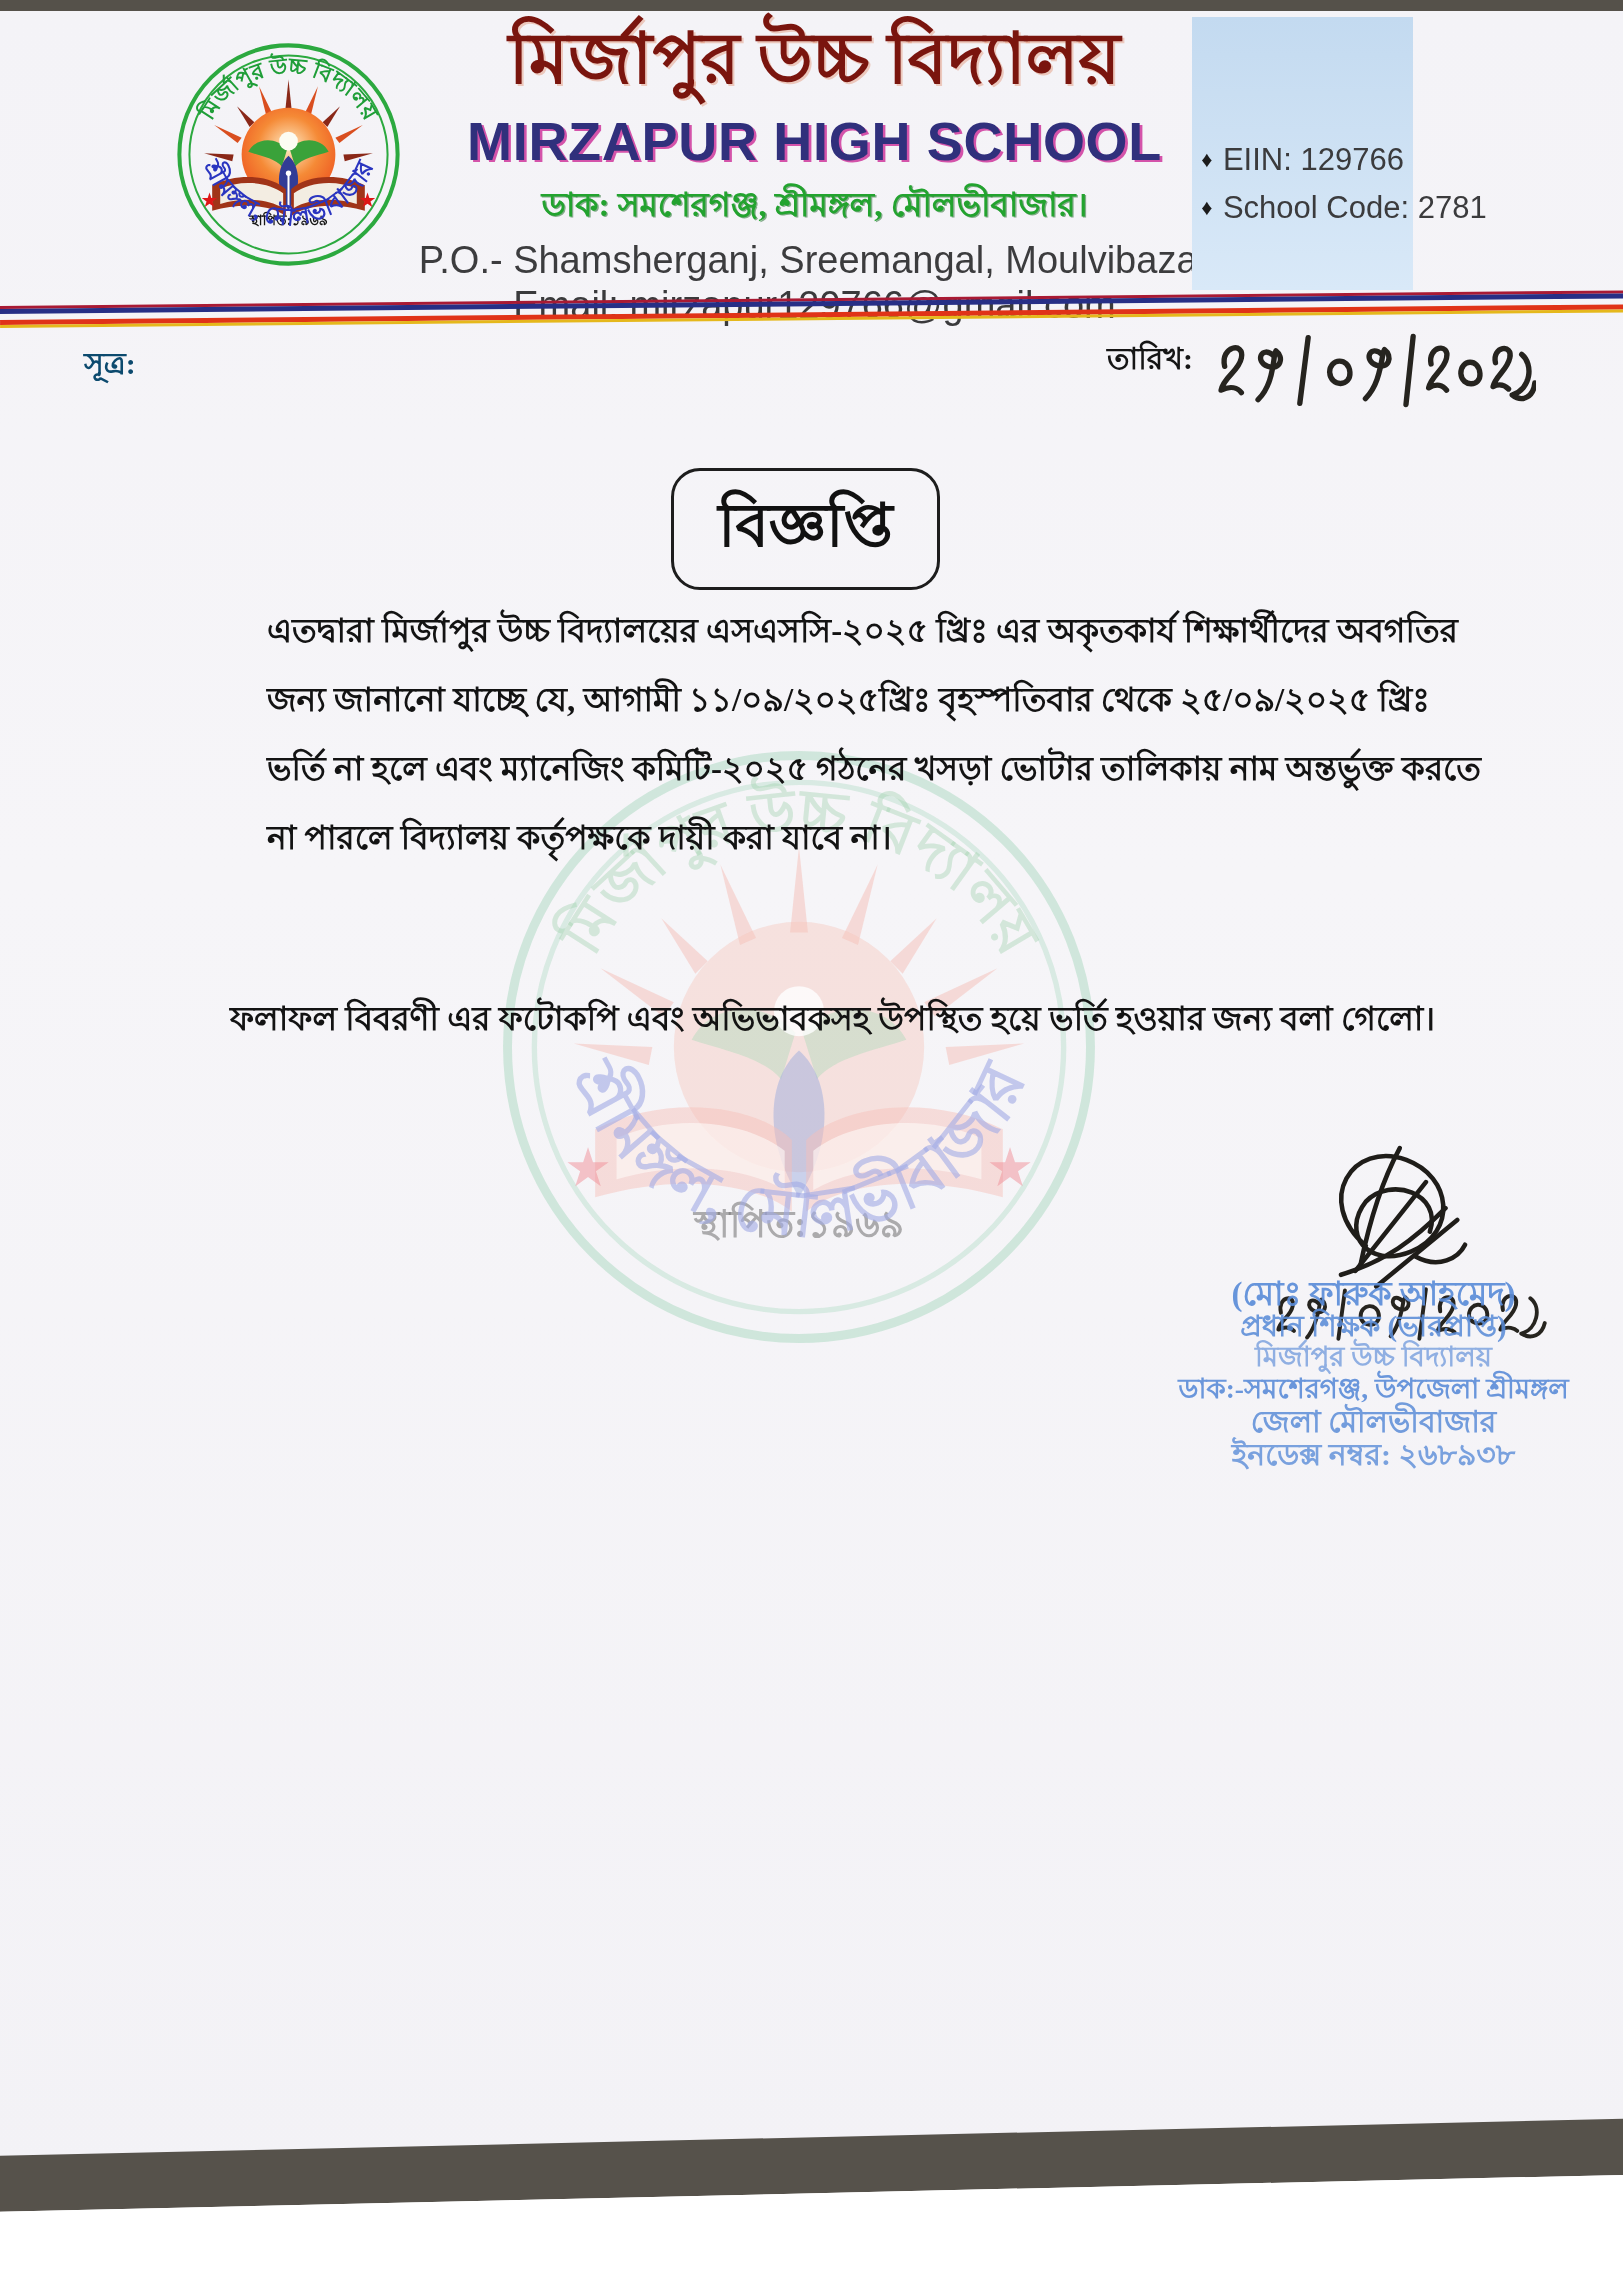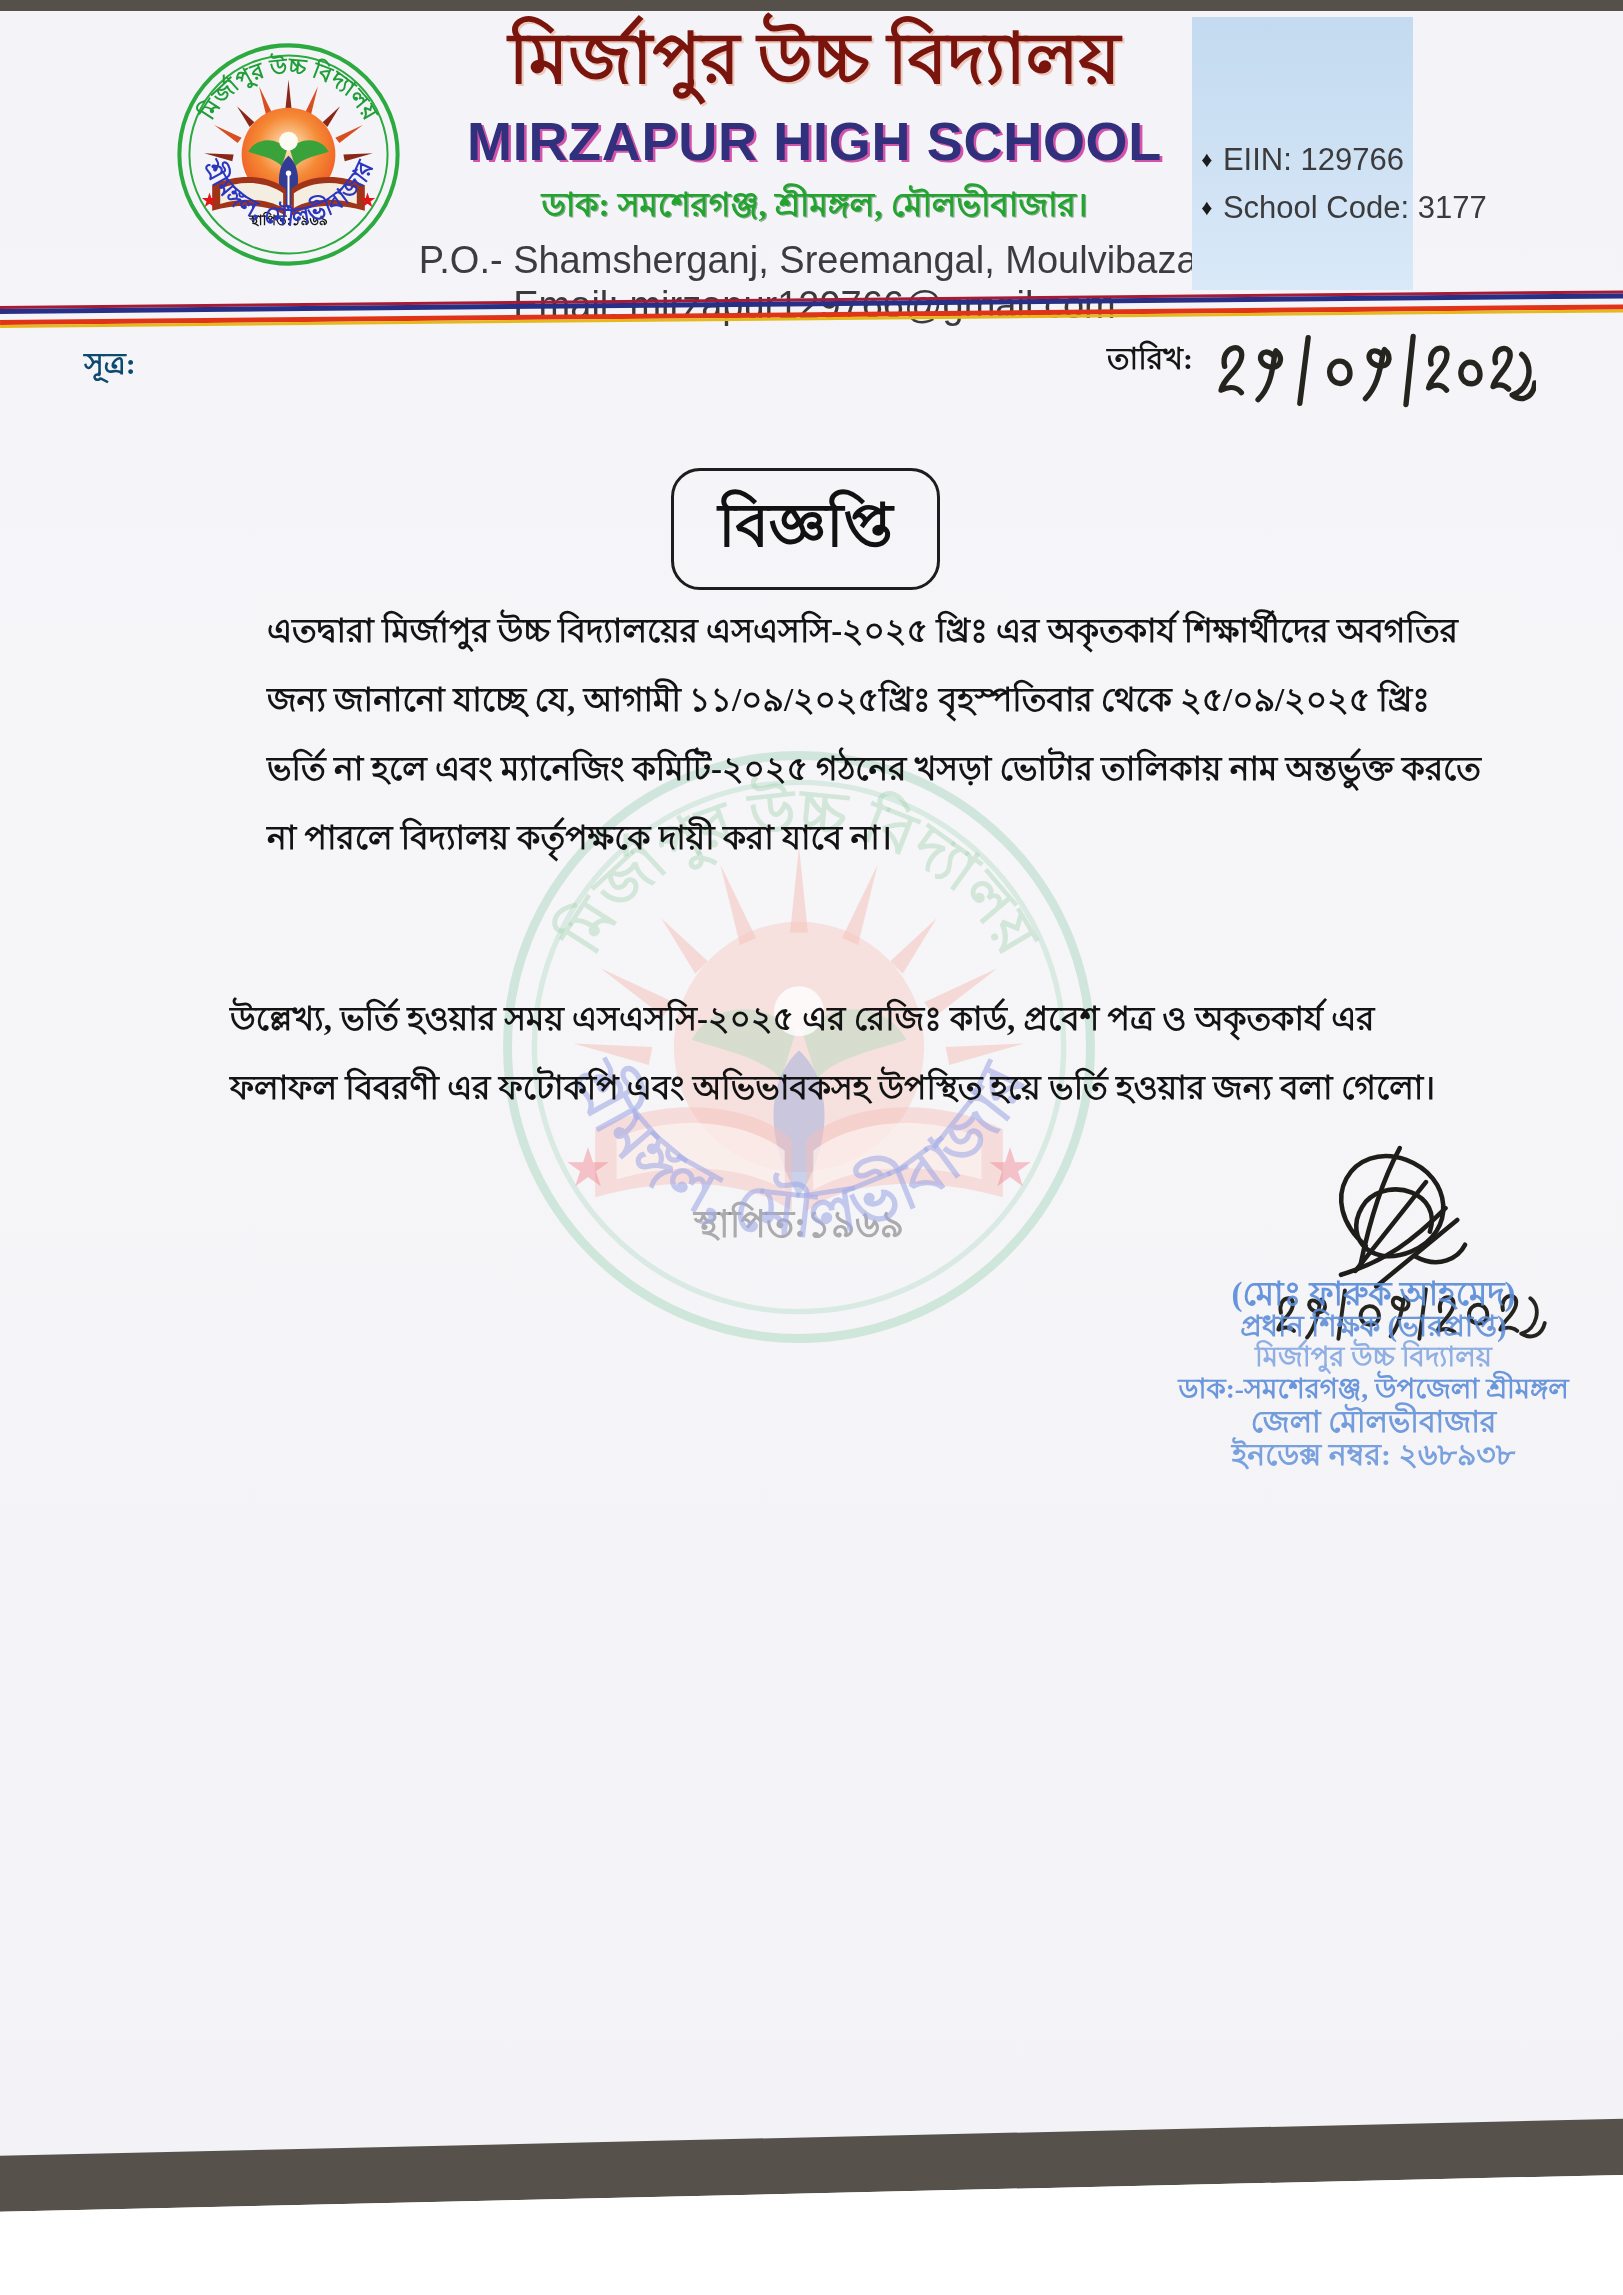--- a/index.html
+++ b/index.html
@@ -141,21 +141,21 @@
 </div>
 
 <div class="eiin-box">
   <div class="eiin-list">
     <div class="eiin-item">
       <span class="diamond">♦</span>
       <span>EIIN: 129766</span>
     </div>
     <div class="eiin-item">
       <span class="diamond">♦</span>
-      <span>School Code: 3177</span>
+      <span>School Code: 2781</span>
     </div>
   </div>
 </div>
 
 <div class="rule">
   <div class="r1"></div>
     <div class="r2"></div>
     <div class="r3"></div>
     <div class="r4"></div>
     <div class="r5"></div>
@@ -226,21 +226,20 @@
 </svg>
 
 <div id="para1" class="body-block">
   <div class="line">এতদ্বারা মির্জাপুর উচ্চ বিদ্যালয়ের এসএসসি-২০২৫ খ্রিঃ এর অকৃতকার্য শিক্ষার্থীদের অবগতির</div>
   <div class="line">জন্য জানানো যাচ্ছে যে, আগামী ১১/০৯/২০২৫খ্রিঃ বৃহস্পতিবার থেকে ২৫/০৯/২০২৫ খ্রিঃ</div>
   <div class="line">ভর্তি না হলে এবং ম্যানেজিং কমিটি-২০২৫ গঠনের খসড়া ভোটার তালিকায় নাম অন্তর্ভুক্ত করতে</div>
   <div class="line">না পারলে বিদ্যালয় কর্তৃপক্ষকে দায়ী করা যাবে না।</div>
 </div>
 
 <div id="para2" class="body-block">
-  <div class="line">উল্লেখ্য, ভর্তি হওয়ার সময় এসএসসি-২০২৫ এর রেজিঃ কার্ড, প্রবেশ পত্র ও অকৃতকার্য এর</div>
   <div class="line">ফলাফল বিবরণী এর ফটোকপি এবং অভিভাবকসহ উপস্থিত হয়ে ভর্তি হওয়ার জন্য বলা গেলো।</div>
 </div>
 
 <svg class="sig" viewBox="0 0 440 340" aria-label="২৯/০৯/২০২৫">
   <g stroke="#1f1d19" stroke-width="7" fill="none" stroke-linecap="round" stroke-linejoin="round">
     <path d="M160,190 C80,120 140,28 222,58 C292,84 300,168 230,198 C162,226 122,170 160,122 C198,82 278,110 258,168"></path>
     <path d="M212,40 C184,92 164,160 152,218"></path>
     <path d="M252,92 L144,228"></path>
     <path d="M282,132 C232,182 192,212 122,234"></path>
     <path d="M300,150 L176,252"></path>

